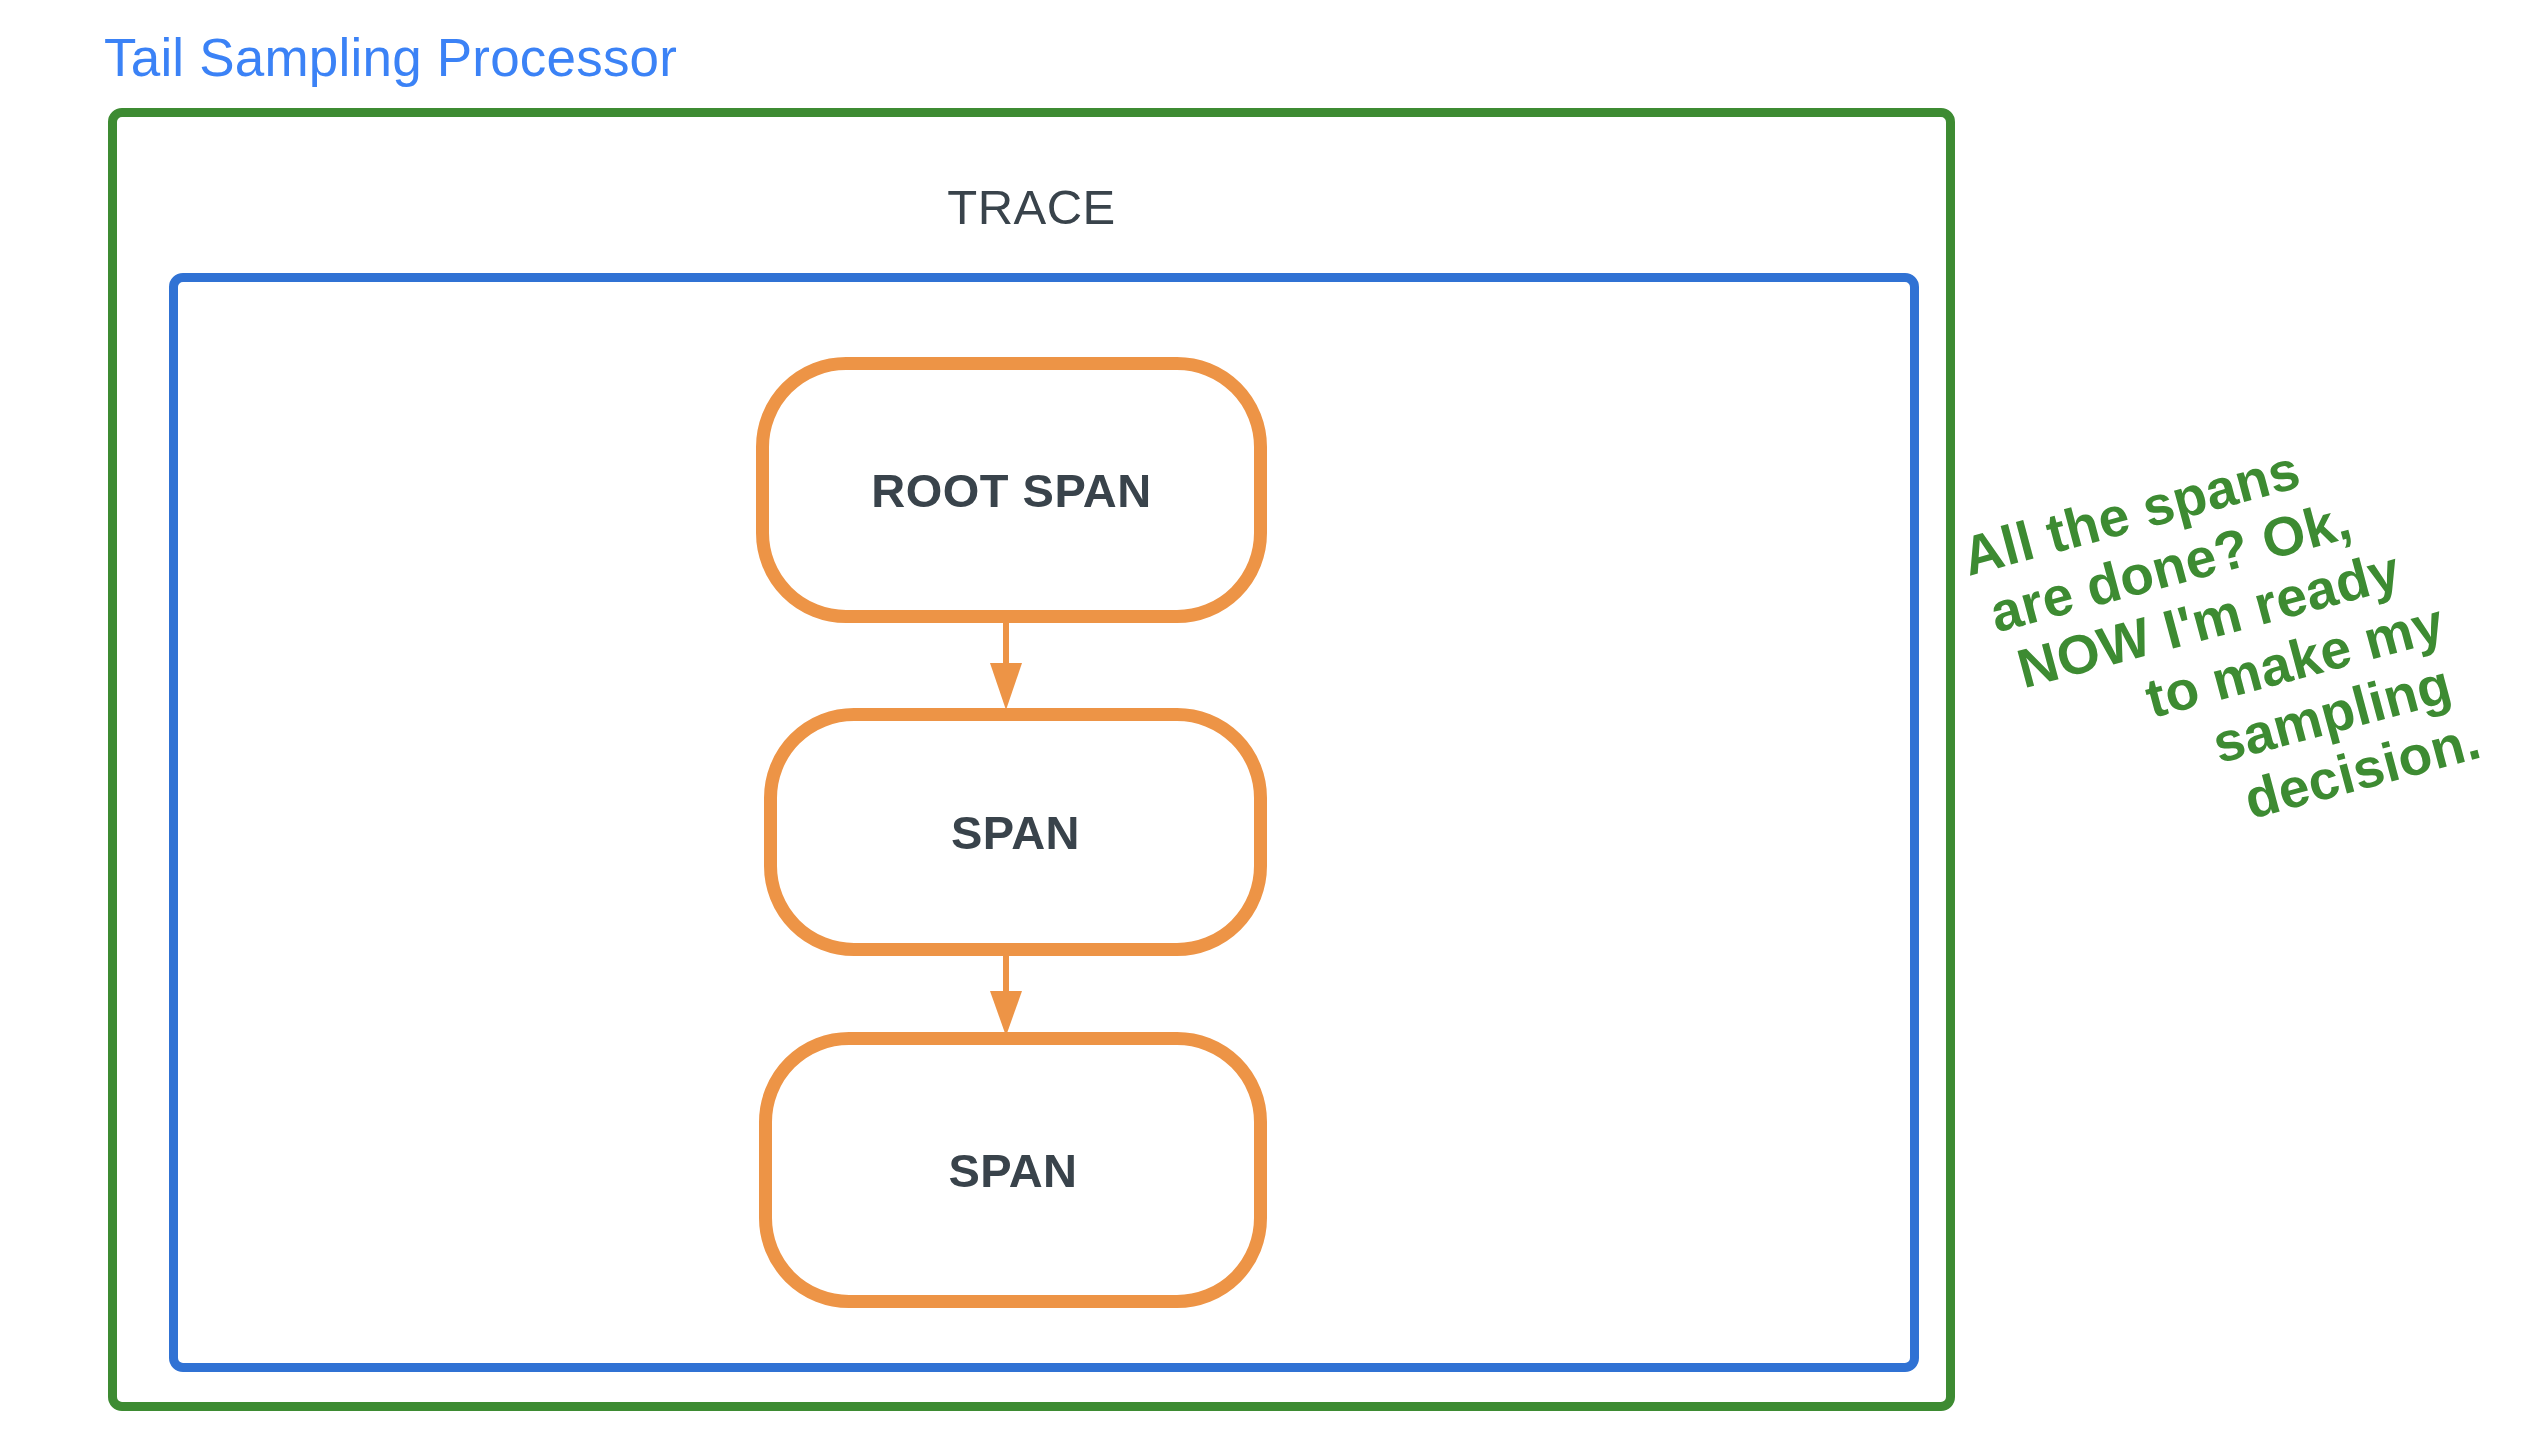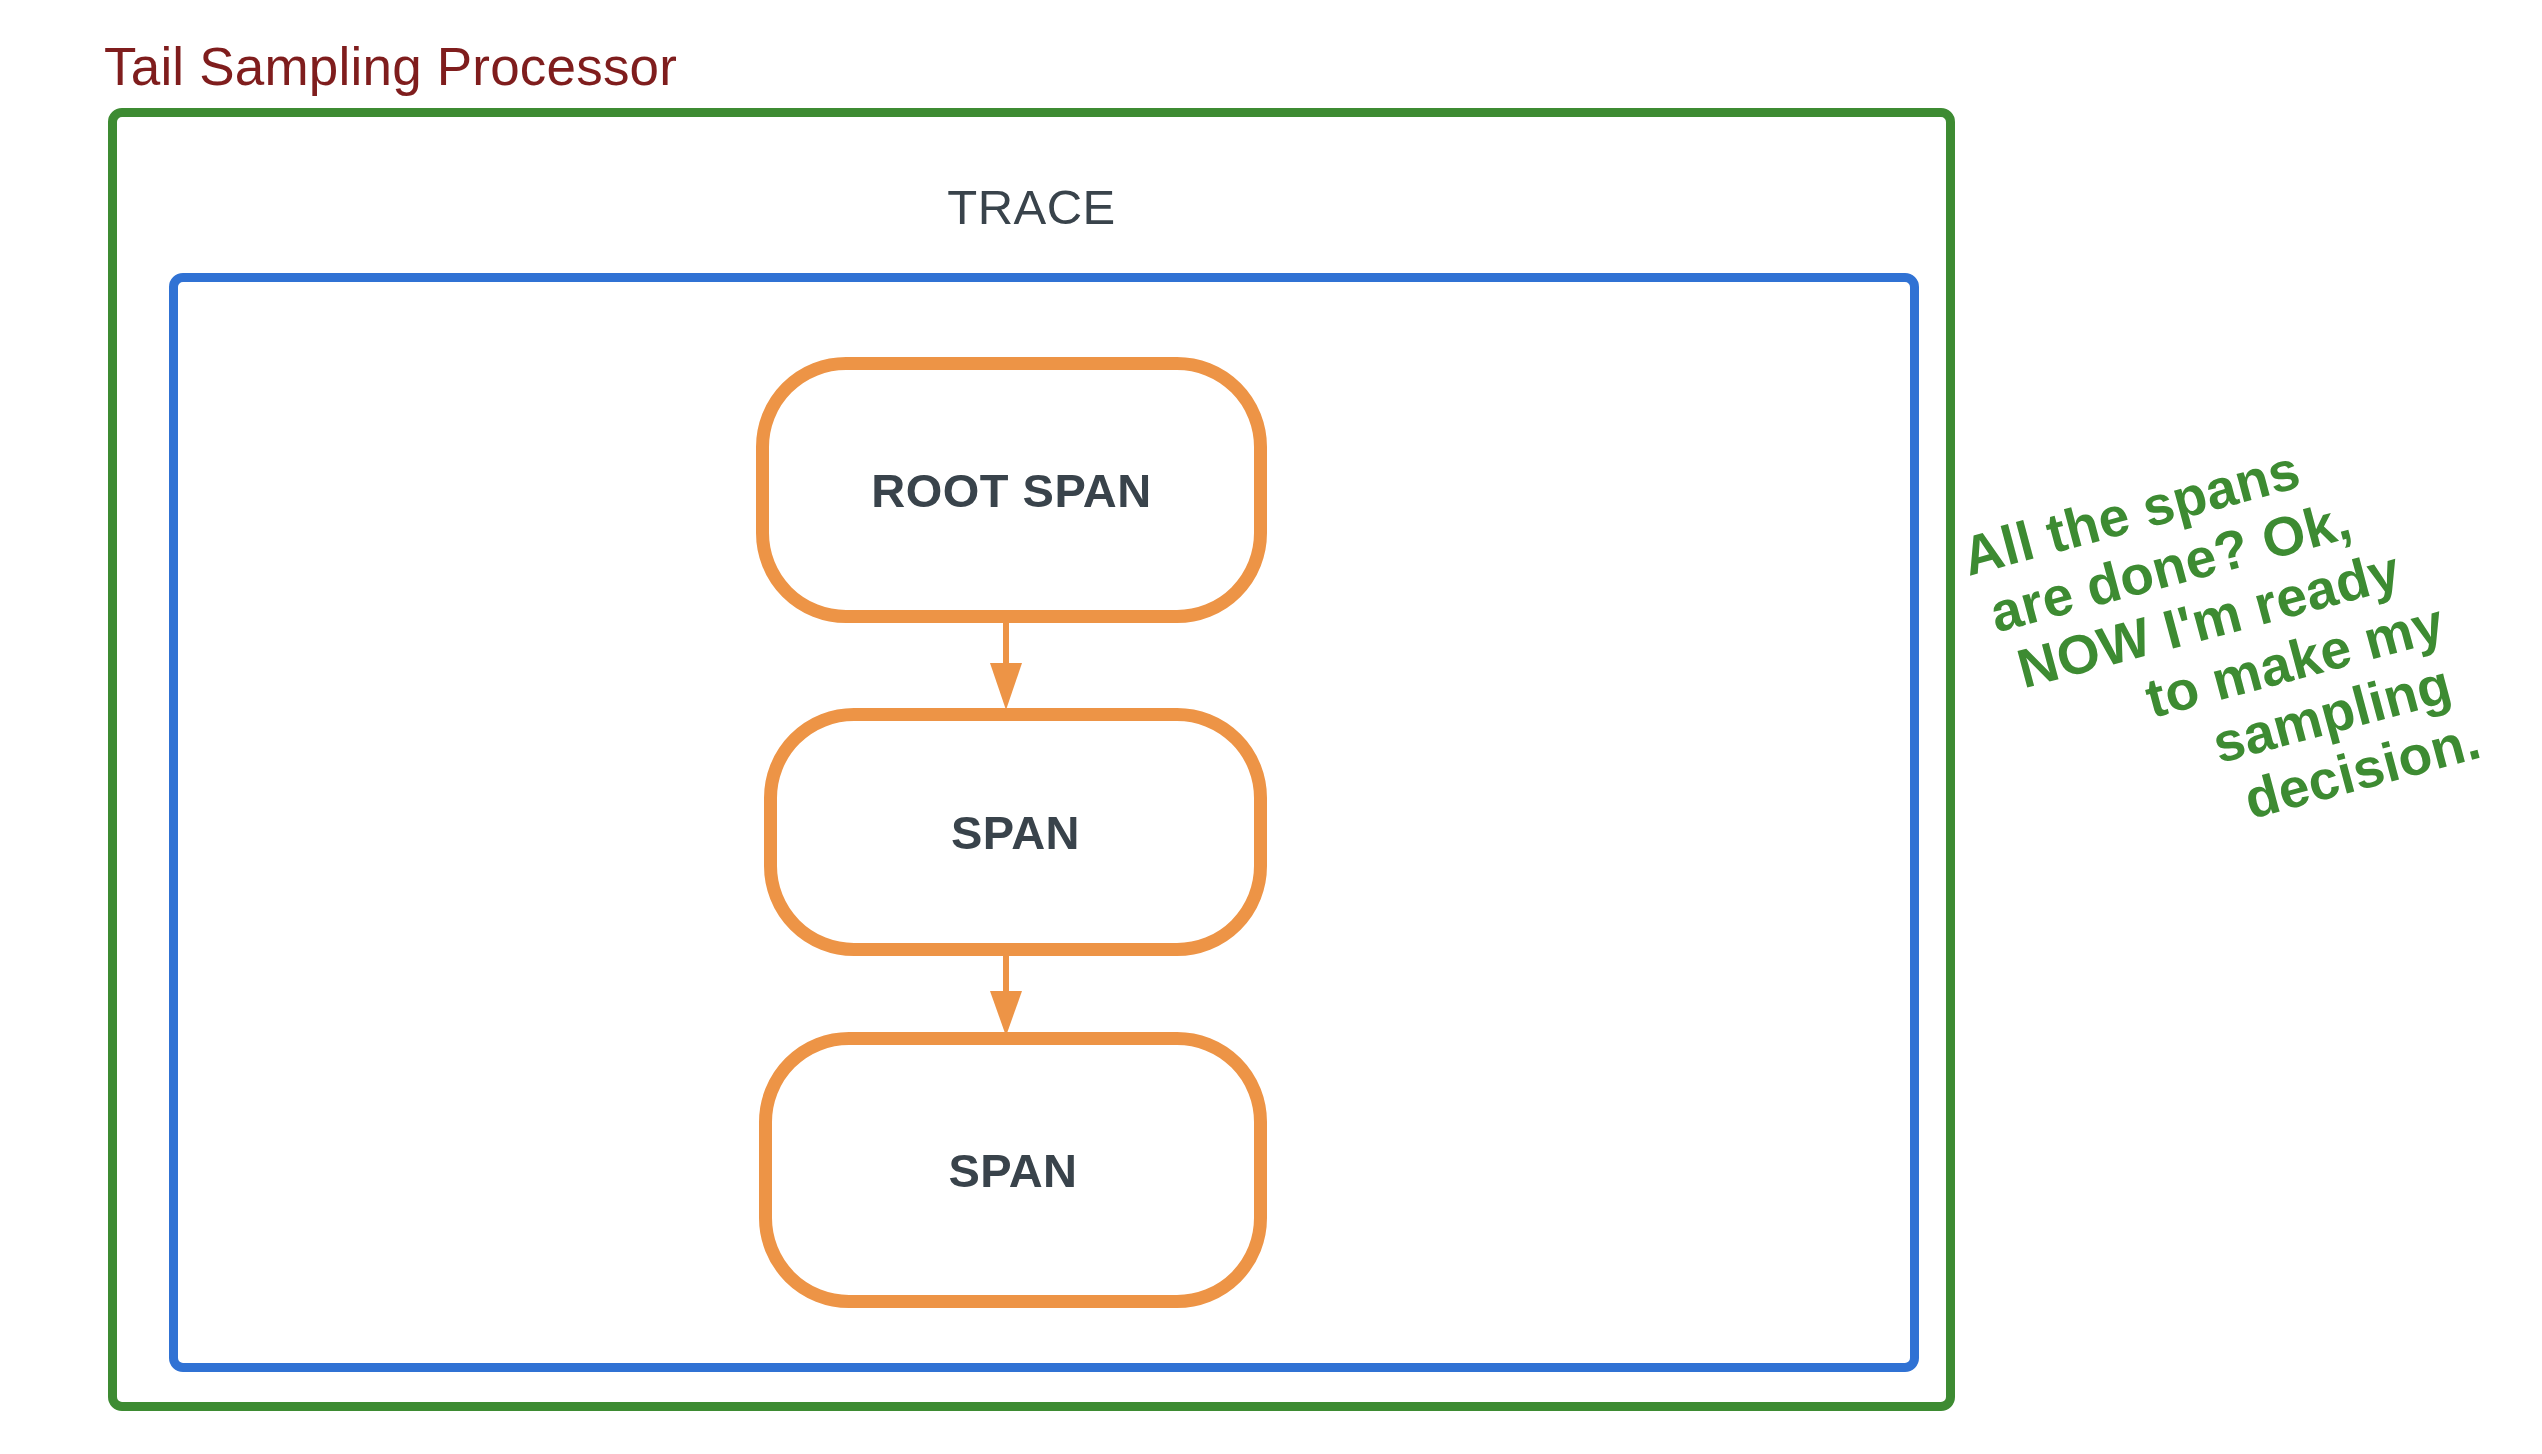--- a/index.html
+++ b/index.html
@@ -15,24 +15,24 @@
     width: 2542px;
     height: 1454px;
     background: #ffffff;
     overflow: hidden;
   }
 
   
   .page-title {
     position: absolute;
     left: 104px;
-    top: 37px;
+    top: 28px;
     font-size: 53px;
     line-height: 1.15;
-    color: #7f1d1d;
+    color: #3b82f6;
     font-weight: 400;
     letter-spacing: 0.2px;
     white-space: nowrap;
     text-align: right;
   }
 
   
   .processor-box {
     position: absolute;
     left: 108px;

